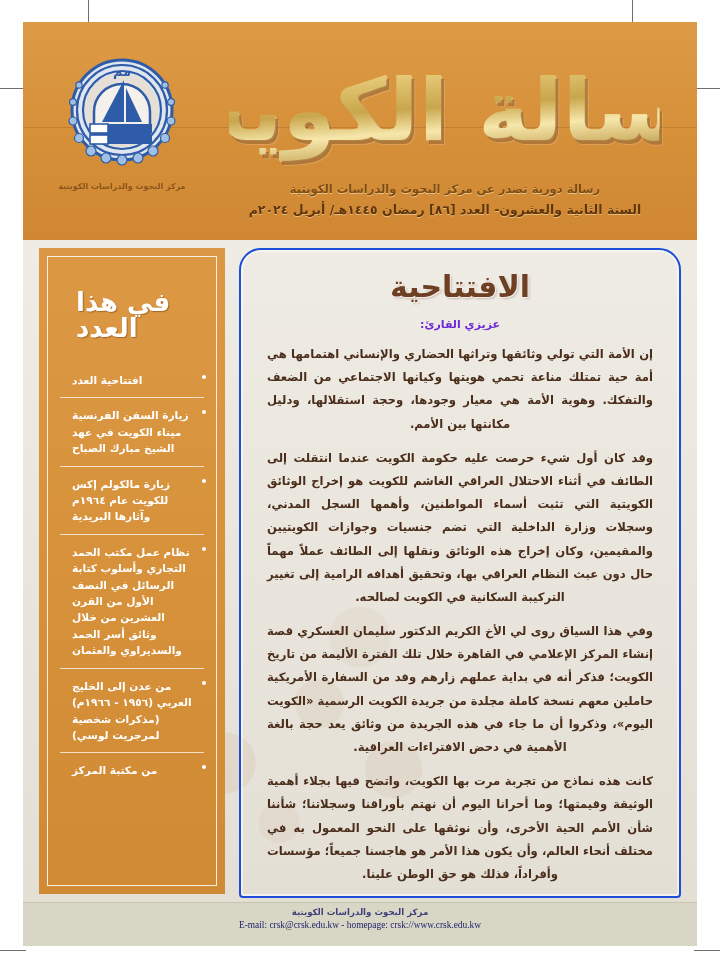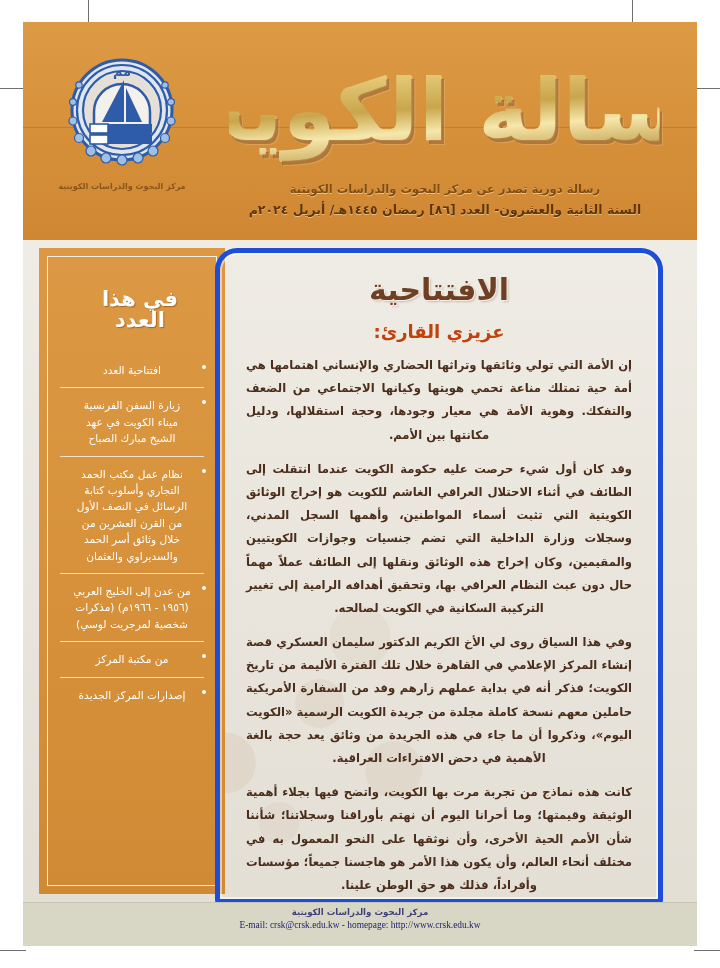--- a/index.html
+++ b/index.html
@@ -84,39 +84,39 @@
       radial-gradient(circle at 12% 86%, rgba(214,196,176,.28) 0 22px, transparent 23px),
       radial-gradient(circle at 38% 88%, rgba(214,196,176,.26) 0 20px, transparent 21px),
       radial-gradient(circle at 24% 62%, rgba(208,188,166,.22) 0 34px, transparent 35px),
       radial-gradient(circle at 50% 60%, rgba(208,188,166,.18) 0 30px, transparent 31px),
       linear-gradient(180deg,#efece5 0%,#e8e4db 60%,#e3dfd5 100%);
     pointer-events:none;
   }
 
   
   .editorial{
-    position:absolute;right:34px;top:8px;width:438px;height:646px;
+    position:absolute;right:16px;top:8px;width:438px;height:646px;
     background:rgba(237,233,225,.0);
-    border:5px solid #1d4ed8;
+    border:2px solid #1d4ed8;
     border-radius:22px 22px 4px 4px;
     box-shadow:inset 0 0 0 2px rgba(255,255,255,.55);
     overflow:hidden;
   }
   .editorial-inner{position:relative;padding:16px 26px 10px 26px;height:100%;box-sizing:border-box;}
 
   .edi-title{
     text-align:center;margin:6px 0 16px 0;
     font-size:30px;font-weight:bold;line-height:1;
     color:#6e3f22;
     font-family:"DejaVu Sans","Liberation Sans",sans-serif;
     text-shadow:1px 1px 0 rgba(255,255,255,.7), 2px 2px 2px rgba(110,63,34,.25);
     letter-spacing:-1px;
   }
   .salutation{
-    text-align:center;font-size:18px;font-weight:bold;color:#c2410c;
+    text-align:center;font-size:11px;font-weight:bold;color:#6d28d9;
     margin-bottom:12px;
   }
   .edi-p{
     text-align:justify;text-align-last:center;
     font-size:11.6px;line-height:2.0;
     color:#4a2d1a;font-weight:bold;
     margin:0 0 11px 0;
     text-justify:inter-word;
   }
 
@@ -128,31 +128,31 @@
     box-sizing:border-box;
     padding:8px;
   }
   .sidebar-box{
     border:1px solid rgba(255,255,255,.85);
     height:100%;box-sizing:border-box;
     padding:16px 12px 10px 12px;
     display:flex;flex-direction:column;
   }
   .sb-title{
-    text-align:center;color:#ffffff;font-weight:bold;
-    font-size:21px;line-height:1;margin:16px 0 22px 16px;
+    text-align:left;color:#ffffff;font-weight:bold;
+    font-size:26px;line-height:1;margin:16px 0 22px 16px;
     text-shadow:1px 1px 1px rgba(120,70,15,.55);
     letter-spacing:-.5px;
   }
   .toc{list-style:none;margin:0;padding:0;}
   .toc-item{
     position:relative;
-    color:#ffffff;font-weight:normal;
+    color:#ffffff;font-weight:bold;
     font-size:10.6px;line-height:1.55;
-    text-align:center;
+    text-align:left;
     padding:9px 12px 9px 12px;
     border-bottom:1px solid rgba(255,255,255,.72);
   }
   .toc-item:last-child{border-bottom:none;}
   .toc-item .bullet{
     position:absolute;right:-2px;top:12px;
     width:4px;height:4px;border-radius:50%;
     background:#ffffff;
   }
 
@@ -242,33 +242,33 @@
           <li class="toc-item">
             <span class="bullet"></span>
             <span>افتتاحية العدد</span>
           </li>
           <li class="toc-item">
             <span class="bullet"></span>
             <span>زيارة السفن الفرنسية ميناء الكويت في عهد الشيخ مبارك الصباح</span>
           </li>
           <li class="toc-item">
             <span class="bullet"></span>
+            <span>زيارة مالكولم إكس للكويت عام ١٩٦٤م وآثارها البريدية</span>
+          </li>
+          <li class="toc-item">
+            <span class="bullet"></span>
             <span>نظام عمل مكتب الحمد التجاري وأسلوب كتابة الرسائل في النصف الأول من القرن العشرين من خلال وثائق أسر الحمد والسديراوي والعثمان</span>
           </li>
           <li class="toc-item">
             <span class="bullet"></span>
             <span>من عدن إلى الخليج العربي (١٩٥٦ - ١٩٦٦م) (مذكرات شخصية لمرجريت لوسي)</span>
           </li>
           <li class="toc-item">
             <span class="bullet"></span>
             <span>من مكتبة المركز</span>
-          </li>
-          <li class="toc-item">
-            <span class="bullet"></span>
-            <span>إصدارات المركز الجديدة</span>
           </li>
         </ul>
       </div>
     </div>
 
     <div class="editorial">
       <div class="editorial-inner">
         <div class="edi-title">الافتتاحية</div>
         <div class="salutation">عزيزي القارئ:</div>
 
@@ -276,16 +276,16 @@
         <p class="edi-p">وقد كان أول شيء حرصت عليه حكومة الكويت عندما انتقلت إلى الطائف في أثناء الاحتلال العراقي الغاشم للكويت هو إخراج الوثائق الكويتية التي تثبت أسماء المواطنين، وأهمها السجل المدني، وسجلات وزارة الداخلية التي تضم جنسيات وجوازات الكويتيين والمقيمين، وكان إخراج هذه الوثائق ونقلها إلى الطائف عملاً مهماً حال دون عبث النظام العراقي بها، وتحقيق أهدافه الرامية إلى تغيير التركيبة السكانية في الكويت لصالحه.</p>
         <p class="edi-p">وفي هذا السياق روى لي الأخ الكريم الدكتور سليمان العسكري قصة إنشاء المركز الإعلامي في القاهرة خلال تلك الفترة الأليمة من تاريخ الكويت؛ فذكر أنه في بداية عملهم زارهم وفد من السفارة الأمريكية حاملين معهم نسخة كاملة مجلدة من جريدة الكويت الرسمية «الكويت اليوم»، وذكروا أن ما جاء في هذه الجريدة من وثائق يعد حجة بالغة الأهمية في دحض الافتراءات العراقية.</p>
         <p class="edi-p">كانت هذه نماذج من تجربة مرت بها الكويت، واتضح فيها بجلاء أهمية الوثيقة وقيمتها؛ وما أحرانا اليوم أن نهتم بأوراقنا وسجلاتنا؛ شأننا شأن الأمم الحية الأخرى، وأن نوثقها على النحو المعمول به في مختلف أنحاء العالم، وأن يكون هذا الأمر هو هاجسنا جميعاً؛ مؤسسات وأفراداً، فذلك هو حق الوطن علينا.</p>
 
       </div>
     </div>
   </div>
 
   <div class="footer">
     <div class="ft-title">مركز البحوث والدراسات الكويتية</div>
-    <div class="ft-mail">E-mail: crsk@crsk.edu.kw    -    homepage: http://www.crsk.edu.kw</div>
+    <div class="ft-mail">E-mail: crsk@crsk.edu.kw    -    homepage: crsk://www.crsk.edu.kw</div>
   </div>
 
 </div>
 
 </body></html>

